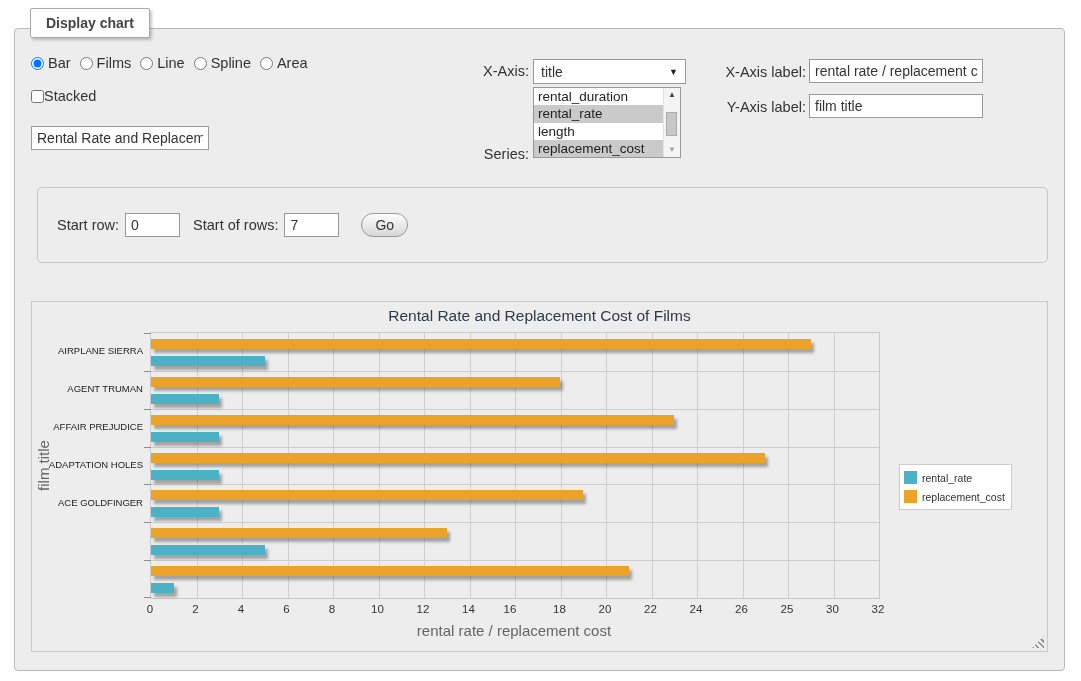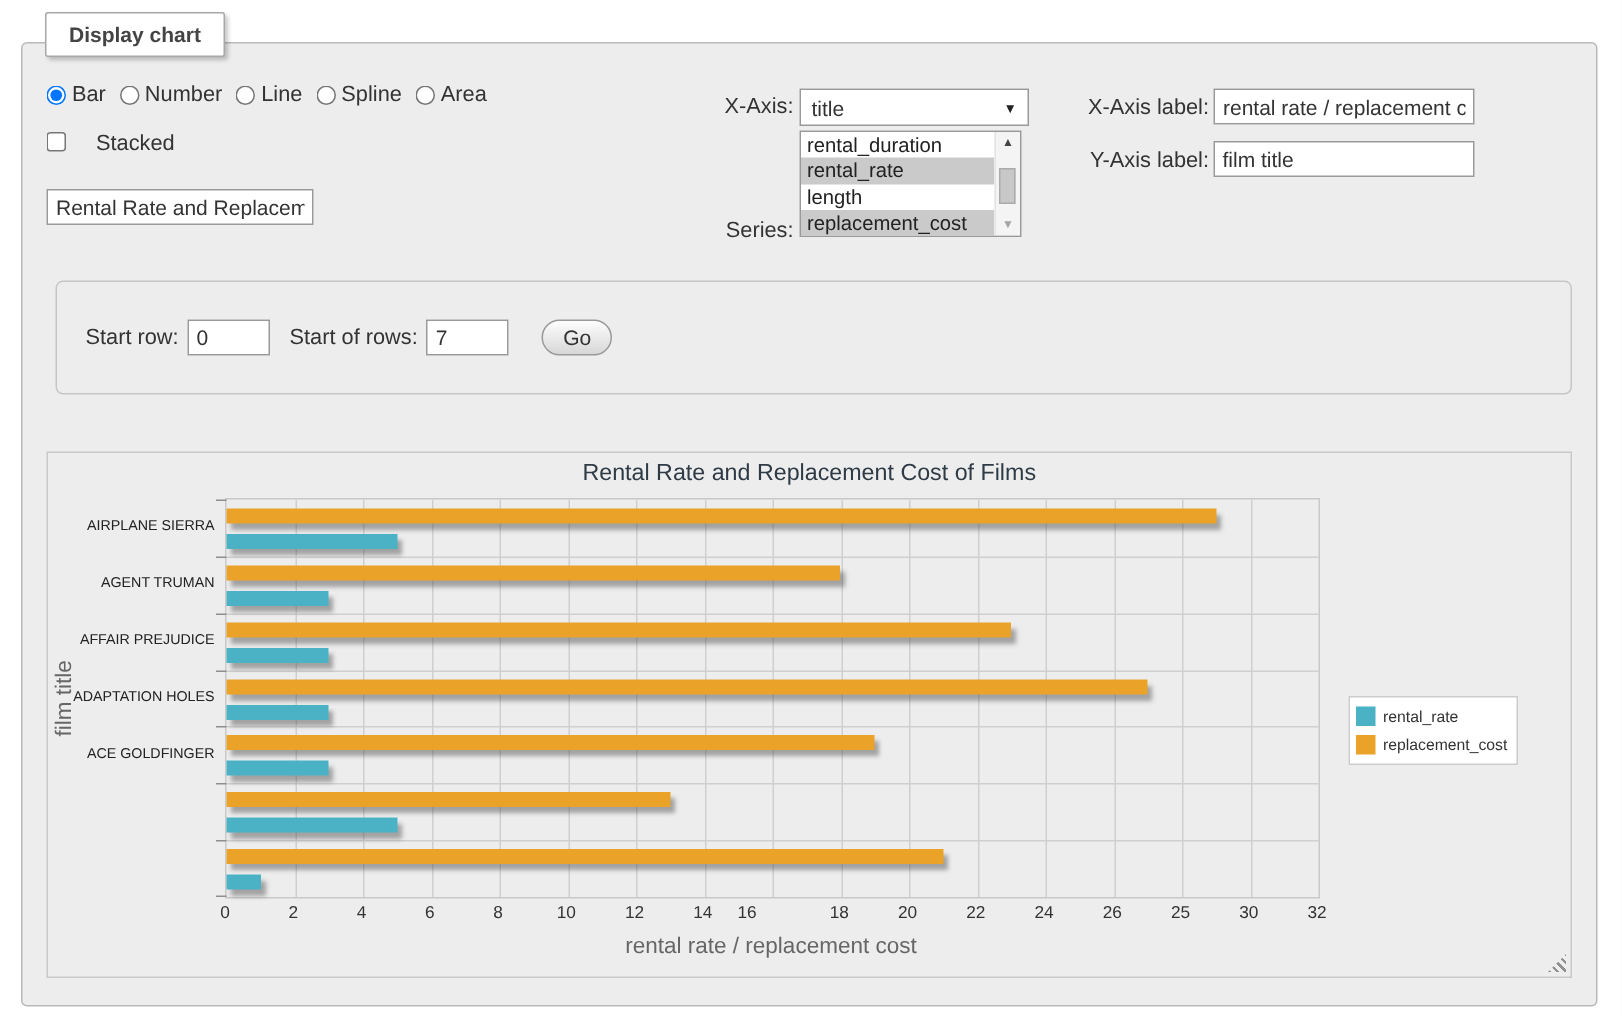--- a/index.html
+++ b/index.html
@@ -2,21 +2,21 @@
 <html><head>
 <meta charset="utf-8">
 <style>
   html,body{margin:0;padding:0;background:#fff;}
   .page{position:relative;width:1081px;height:681px;background:#fff;font-family:"Liberation Sans",sans-serif;overflow:hidden;}
   .fieldset{position:absolute;left:14px;top:28px;width:1051px;height:643px;background:#ededed;border:1px solid #b9b9b9;border-radius:4px;box-sizing:border-box;}
   .legend-box{position:absolute;left:15px;top:-21px;background:#fff;border:1px solid #a8a8a8;border-radius:2px;padding:6px 15px;font-weight:bold;color:#444;font-size:14px;box-shadow:2px 2px 3px rgba(0,0,0,0.22);}
   .radio-row{position:absolute;left:16px;top:26px;display:flex;align-items:center;gap:9px;font-size:14.5px;color:#333;}
   .radio-item{display:flex;align-items:center;gap:4px;}
   .radio-item input{margin:0;}
-  .stacked-row{position:absolute;left:16px;top:59px;display:flex;align-items:flex-start;gap:20px;font-size:14.5px;color:#333;}
+  .stacked-row{position:absolute;left:16px;top:59px;display:flex;align-items:center;gap:0;font-size:14.5px;color:#333;}
   .stacked-row input{margin:0;}
   input[type=text]{background:#fff;border:1px solid #999;color:#333;font-family:"Liberation Sans",sans-serif;font-size:14px;padding:2px 5px;box-sizing:border-box;}
   .title-input{position:absolute;left:16px;top:97px;width:178px;height:24px;}
   .lbl{position:absolute;font-size:14.5px;color:#333;}
   .x-axis-lbl{left:394px;top:34px;width:120px;text-align:right;}
   .series-lbl{left:394px;top:117px;width:120px;text-align:right;}
   .xal-lbl{left:660px;top:35px;width:131px;text-align:right;}
   .yal-lbl{left:660px;top:70px;width:131px;text-align:right;}
   .select-box{position:absolute;left:518px;top:30px;width:153px;height:25px;background:#fff;border:1px solid #999;box-sizing:border-box;display:flex;align-items:center;padding:0 7px;font-size:14px;color:#333;cursor:default;}
   .sel-arrow{margin-left:auto;font-size:9px;color:#222;}
@@ -60,21 +60,21 @@
   <div class="fieldset">
     <div class="legend-box">Display chart</div>
 
     <div class="radio-row" id="chart-type-group">
         <label class="radio-item">
           <input type="radio" name="chart-type" checked="" style="">
           <span>Bar</span>
         </label>
         <label class="radio-item">
           <input type="radio" name="chart-type" style="">
-          <span>Number</span>
+          <span>Films</span>
         </label>
         <label class="radio-item">
           <input type="radio" name="chart-type" style="">
           <span>Line</span>
         </label>
         <label class="radio-item">
           <input type="radio" name="chart-type" style="">
           <span>Spline</span>
         </label>
         <label class="radio-item">
@@ -182,21 +182,21 @@
         </div>
       <div class="x-ticks" id="x-ticks">
           <span class="x-tick" style="left: 0px;">0</span>
           <span class="x-tick" style="left: 45.5px;">2</span>
           <span class="x-tick" style="left: 91px;">4</span>
           <span class="x-tick" style="left: 136.5px;">6</span>
           <span class="x-tick" style="left: 182px;">8</span>
           <span class="x-tick" style="left: 227.5px;">10</span>
           <span class="x-tick" style="left: 273px;">12</span>
           <span class="x-tick" style="left: 318.5px;">14</span>
-          <span class="x-tick" style="left: 348px;">16</span>
+          <span class="x-tick" style="left: 360px;">16</span>
           <span class="x-tick" style="left: 409.5px;">18</span>
           <span class="x-tick" style="left: 455px;">20</span>
           <span class="x-tick" style="left: 500.5px;">22</span>
           <span class="x-tick" style="left: 546px;">24</span>
           <span class="x-tick" style="left: 591.5px;">26</span>
           <span class="x-tick" style="left: 637px;">25</span>
           <span class="x-tick" style="left: 682.5px;">30</span>
           <span class="x-tick" style="left: 728px;">32</span>
         </div>
       <div class="x-axis-title">rental rate / replacement cost</div>

